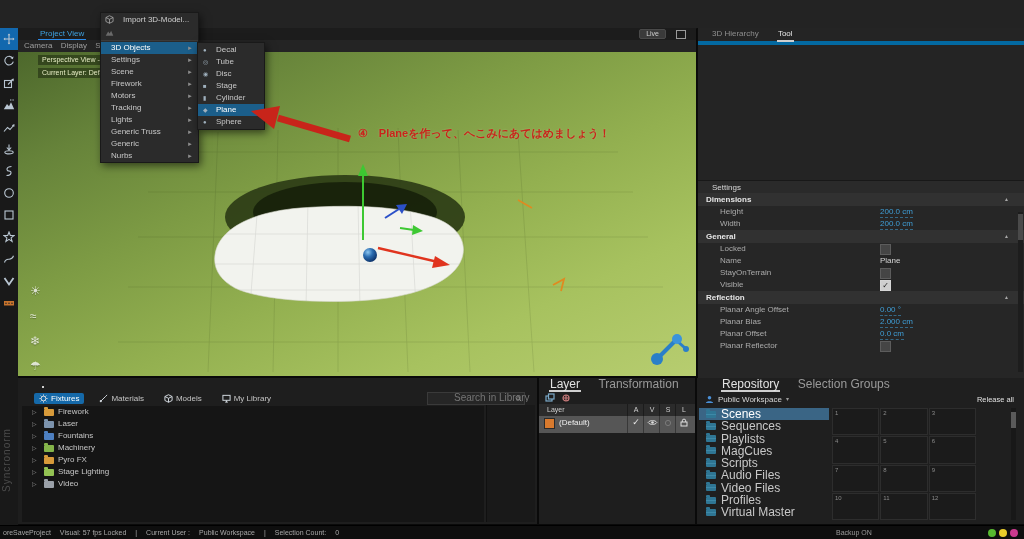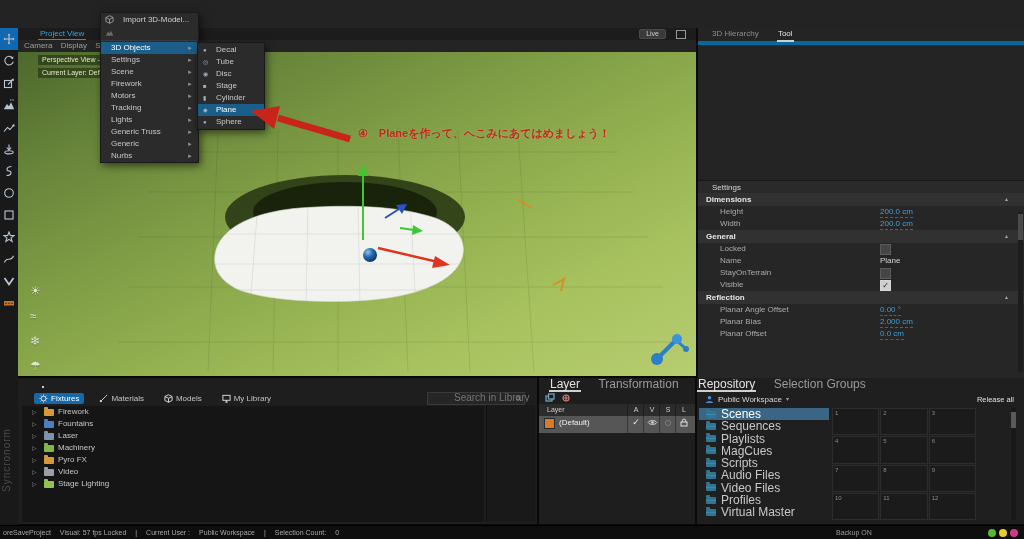--- a/index.html
+++ b/index.html
@@ -477,20 +477,21 @@
       <div class="srow"><span>Locked</span><span class="checkbox"></span></div>
       <div class="srow"><span>Name</span><span class="sval plain">Plane</span></div>
       <div class="srow"><span>StayOnTerrain</span><span class="checkbox"></span></div>
       <div class="srow"><span>Visible</span><span class="checkbox checked">
             <span class="cb-check">✓</span>
           </span></div>
       <div class="sec-hd"><span>Reflection</span><span class="col">▲</span></div>
       <div class="srow"><span>Planar Angle Offset</span><span class="sval link">0.00 °</span></div>
       <div class="srow"><span>Planar Bias</span><span class="sval link">2.000 cm</span></div>
       <div class="srow"><span>Planar Offset</span><span class="sval link">0.0 cm</span></div>
+      <div class="srow"><span>Planar Reflector</span><span class="checkbox"></span></div>
     </div>
     <div class="set-scroll">
         <div class="set-thumb"></div>
       </div>
   </div>
 
   <div class="libpanel">
     <div class="bp-tabs">
       
     <span class="bp-tab sel"></span><span class="bp-tab"></span><span class="bp-tab"></span><span class="bp-tab"></span></div>
@@ -533,47 +534,47 @@
     <div class="lib-tree">
       <div>
 
       <div class="tree-item">
           <span class="expander">▷</span>
           <span class="folder" style="background: rgb(215, 154, 58);"></span>
           <span>Firework</span>
         </div>
           <div class="tree-item">
           <span class="expander">▷</span>
+          <span class="folder" style="background: rgb(124, 147, 173);"></span>
+          <span>Laser</span>
+        </div>
+          <div class="tree-item">
+          <span class="expander">▷</span>
           <span class="folder" style="background: rgb(77, 127, 192);"></span>
           <span>Fountains</span>
-        </div>
-          <div class="tree-item">
-          <span class="expander">▷</span>
-          <span class="folder" style="background: rgb(124, 147, 173);"></span>
-          <span>Laser</span>
         </div>
           <div class="tree-item">
           <span class="expander">▷</span>
           <span class="folder" style="background: rgb(132, 180, 74);"></span>
           <span>Machinery</span>
         </div>
           <div class="tree-item">
           <span class="expander">▷</span>
           <span class="folder" style="background: rgb(215, 154, 58);"></span>
           <span>Pyro FX</span>
         </div>
           <div class="tree-item">
           <span class="expander">▷</span>
+          <span class="folder" style="background: rgb(147, 194, 83);"></span>
+          <span>Stage Lighting</span>
+        </div>
+          <div class="tree-item">
+          <span class="expander">▷</span>
           <span class="folder" style="background: rgb(154, 160, 168);"></span>
           <span>Video</span>
-        </div>
-          <div class="tree-item">
-          <span class="expander">▷</span>
-          <span class="folder" style="background: rgb(147, 194, 83);"></span>
-          <span>Stage Lighting</span>
         </div>
         </div>
     </div>
     <div class="lib-east"></div>
   </div>
 
   <div class="laypanel">
     <div class="bp-tabs" style="padding-left:10px;">
       <span class="bp-tab sel">Layer</span>
       <span class="bp-tab">Transformation</span>
@@ -617,21 +618,21 @@
             <rect x="1" y="4" width="6" height="4" stroke="#e0e0e0" fill="none" stroke-width="1"></rect>
             <path d="M2.3 4 V2.8 A1.7 1.7 0 0 1 5.7 2.8 V4" stroke="#e0e0e0" fill="none" stroke-width="1"></path>
           </svg>
       </span>
       <span class="vline" style="left:88px;"></span><span class="vline" style="left:104px;"></span>
       <span class="vline" style="left:120px;"></span><span class="vline" style="left:136px;"></span>
     </div>
   </div>
 
   <div class="repopanel">
-    <div class="bp-tabs" style="padding-left:0;">
+    <div class="bp-tabs" style="padding-left:24px;">
       <span class="bp-tab sel">Repository</span>
       <span class="bp-tab">Selection Groups</span>
     </div>
     <span class="release">Release all</span>
     <div class="ws-row">
       <svg viewBox="0 0 10 10">
           <circle cx="5" cy="3" r="2"></circle>
           <path d="M1 9 C1 6.2 9 6.2 9 9 Z"></path>
         </svg>
       <span>Public Workspace</span>

